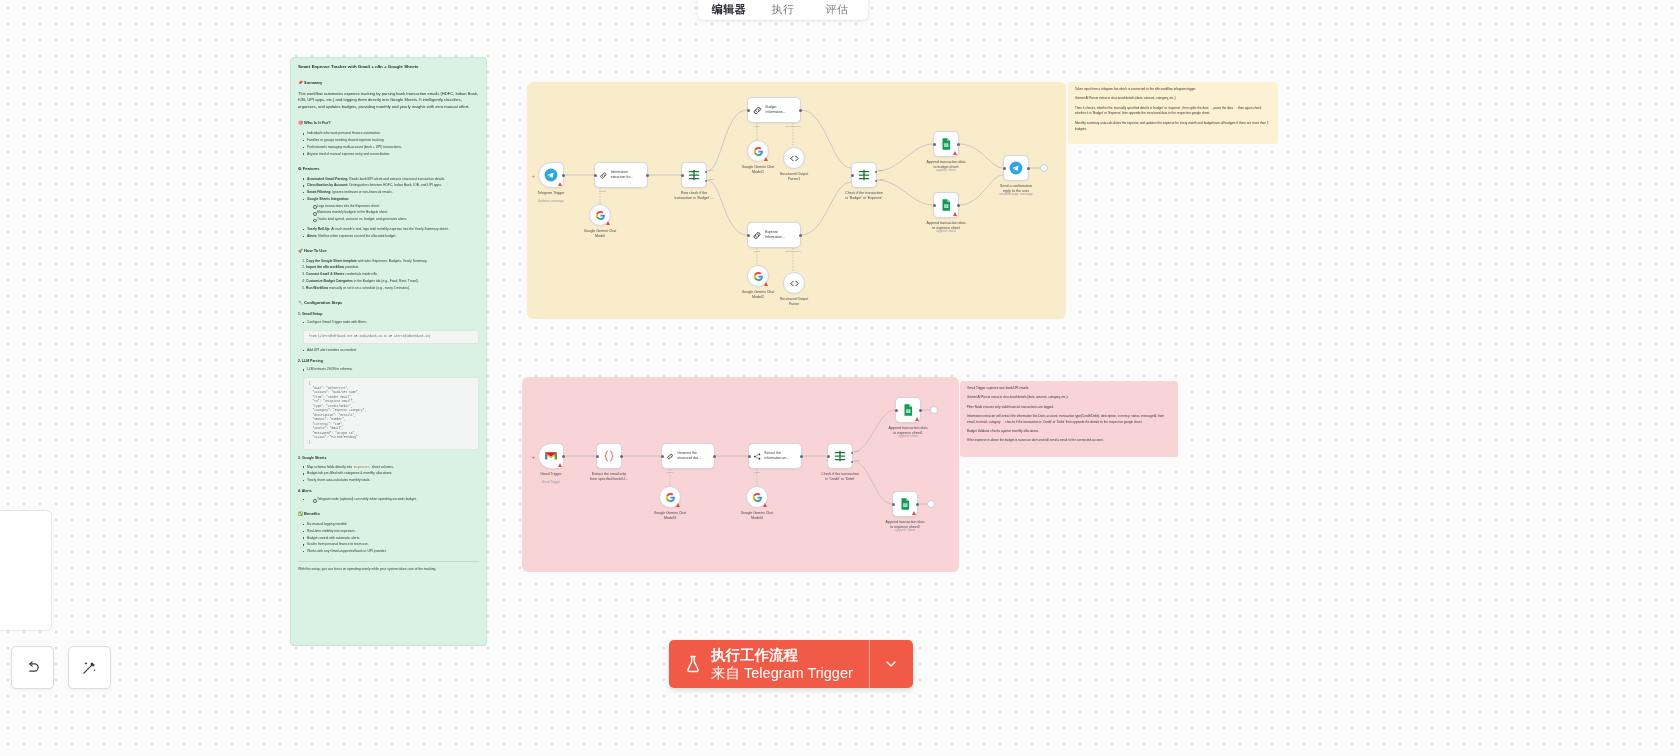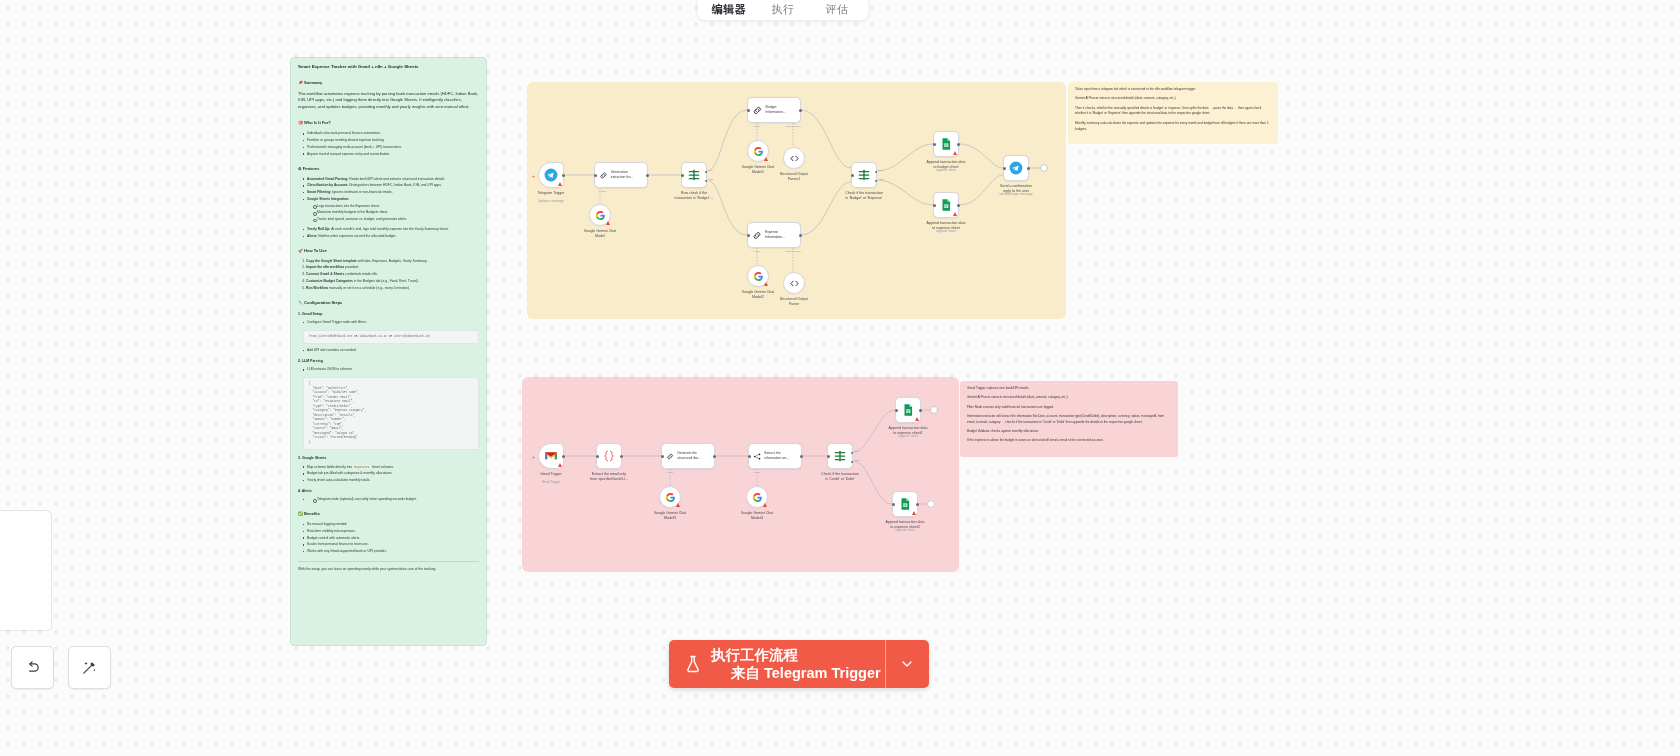--- a/index.html
+++ b/index.html
@@ -160,26 +160,26 @@
   
   .execwrap {
     position: absolute; left: 669px; top: 640px;
     display: flex; height: 48px;
     border-radius: 5px; overflow: hidden;
     box-shadow: 0 2px 5px rgba(0,0,0,.14);
   }
   .execmain {
     background: #f05a46; color: #fff;
     display: flex; align-items: center; gap: 8px;
-    padding: 0 4px 0 14px;
+    padding: 0 16px 0 14px;
     border-right: 1px solid rgba(255,255,255,.45);
   }
   .exectext { display: flex; flex-direction: column; line-height: 1.25; }
   .exec-l1 { font-size: 14.5px; font-weight: 700; }
-  .exec-l2 { font-size: 14.5px; font-weight: 700; margin-left: 20px; }
+  .exec-l2 { font-size: 14.5px; font-weight: 400; }
   .execdrop {
     background: #f05a46; color: #fff; width: 43px;
     display: flex; align-items: center; justify-content: center;
   }
 </style>
 </head>
 <body>
 
 <div id="root">
 

